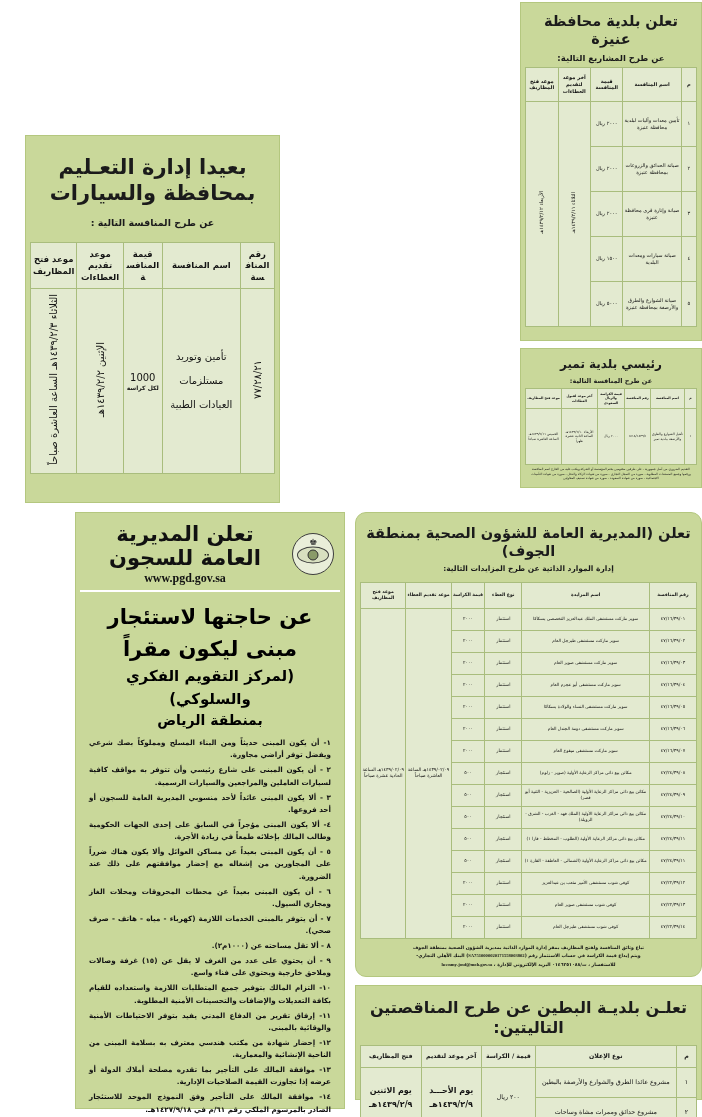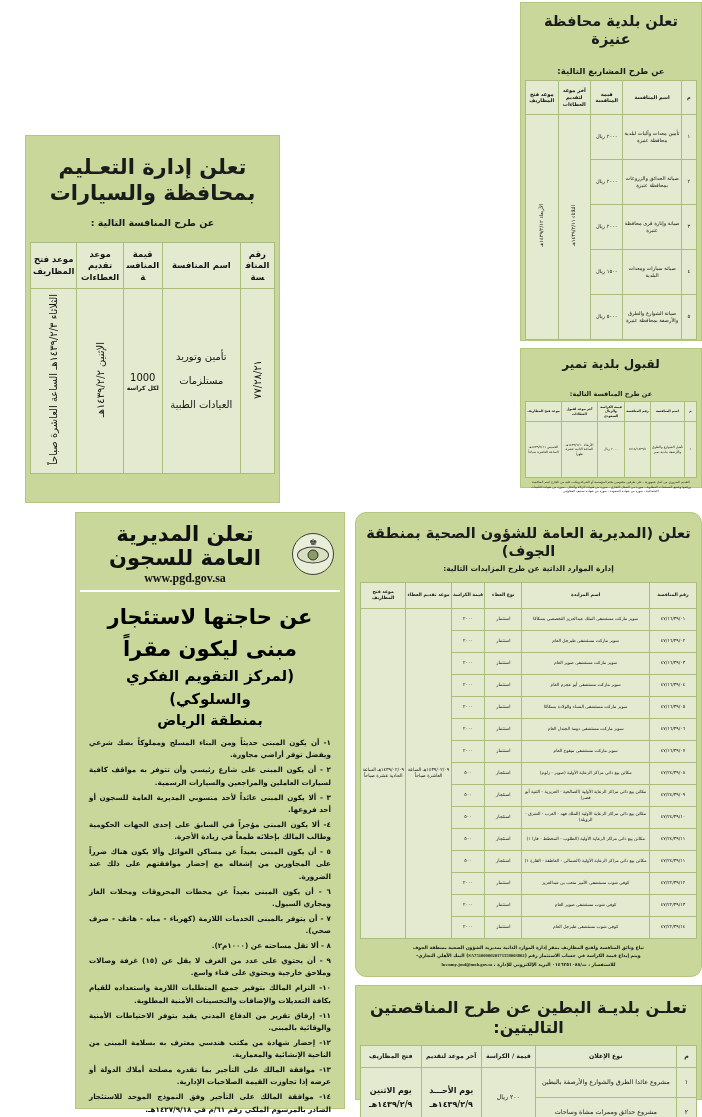--- a/index.html
+++ b/index.html
@@ -30,21 +30,21 @@
 
   .hdr {
     text-align: center;
     color: #1b1b1b;
     font-weight: bold;
     line-height: 1.25;
     padding: 5px 4px 3px 4px;
   }
   .hdr .sub {
     font-weight: bold;
-    margin-top: 18px;
+    margin-top: 5px;
   }
 
   
   table.tbl {
     width: 100%;
     border-collapse: collapse;
     background: #e3ead0;
     table-layout: fixed;
   }
   table.tbl th, table.tbl td {
@@ -258,21 +258,21 @@
             <td>٥٠٠٠ ريال</td>
           </tr>
         </tbody>
       </table>
     </div>
   </div>
 
   <div class="block" id="blk-tamir">
     <div class="block-inner">
       <div class="hdr">
-        <div>لقبول بلدية تمير</div>
+        <div>رئيسي بلدية تمير</div>
         <div class="sub">عن طرح المنافسة التالية:</div>
       </div>
       <table class="tbl">
         <colgroup>
           <col style="width:7%">
             <col style="width:20%">
             <col style="width:15%">
           <col style="width:16%">
             <col style="width:21%">
             <col style="width:21%">
@@ -298,21 +298,21 @@
           </tr>
         </tbody>
       </table>
       <div class="note">التقديم الضروري من أصل جمهورية - على ظرفين مختومين بختم المؤسسة أو الشركة ويكتب عليه من الخارج اسم المنافسة ورقمها وجميع المستندات المطلوبة - صورة من السجل التجاري - صورة من شهادة الزكاة والدخل - صورة من شهادة التأمينات الاجتماعية - صورة من شهادة السعودة - صورة من شهادة تصنيف المقاولين</div>
     </div>
   </div>
 
   <div class="block" id="blk-edu">
     <div class="block-inner">
       <div class="hdr">
-        <div>تعلن إدارة التعـليم</div>
+        <div>بعيدا إدارة التعـليم</div>
         <div>بمحافظة والسيارات</div>
         <div class="sub">عن طرح المنافسة التالية :</div>
       </div>
       <table class="tbl">
         <colgroup>
           <col style="width:14%">
             <col style="width:32%">
             <col style="width:16%">
           <col style="width:19%">
             <col style="width:19%">

